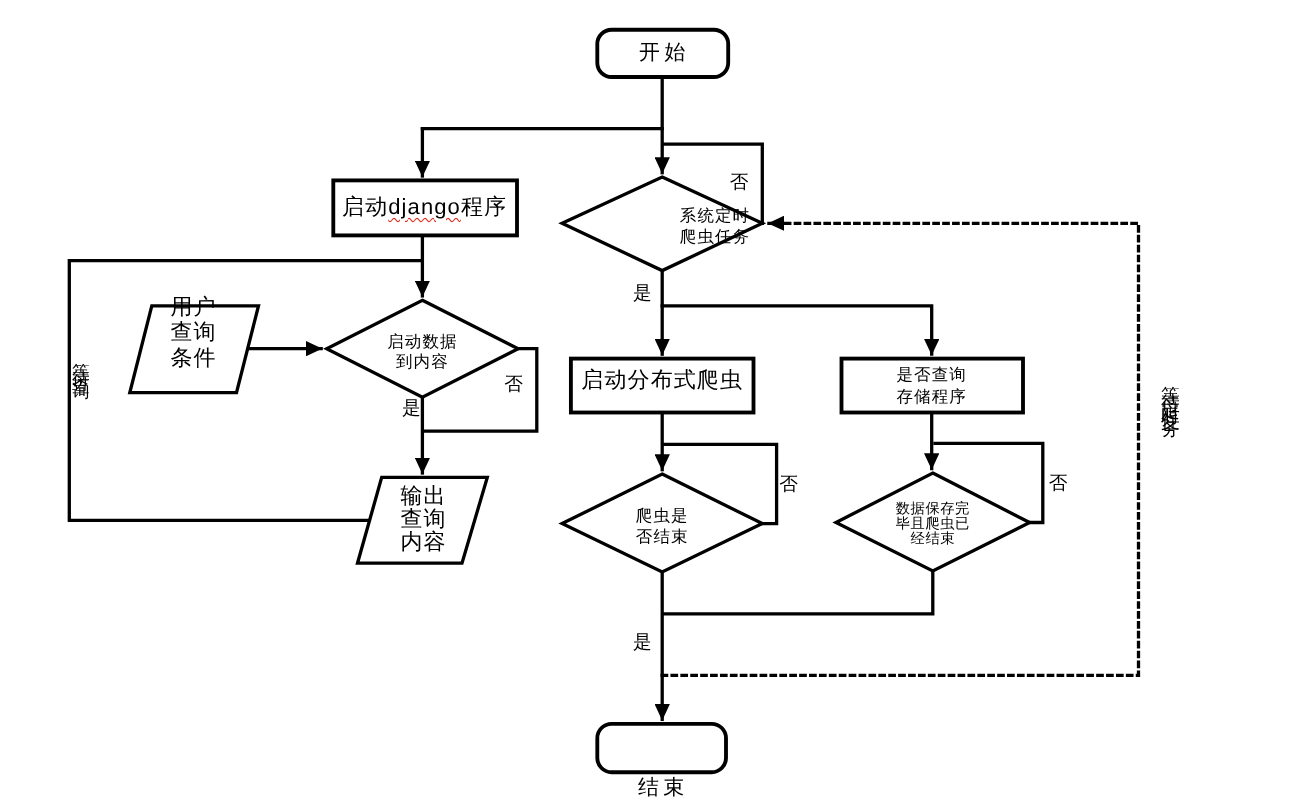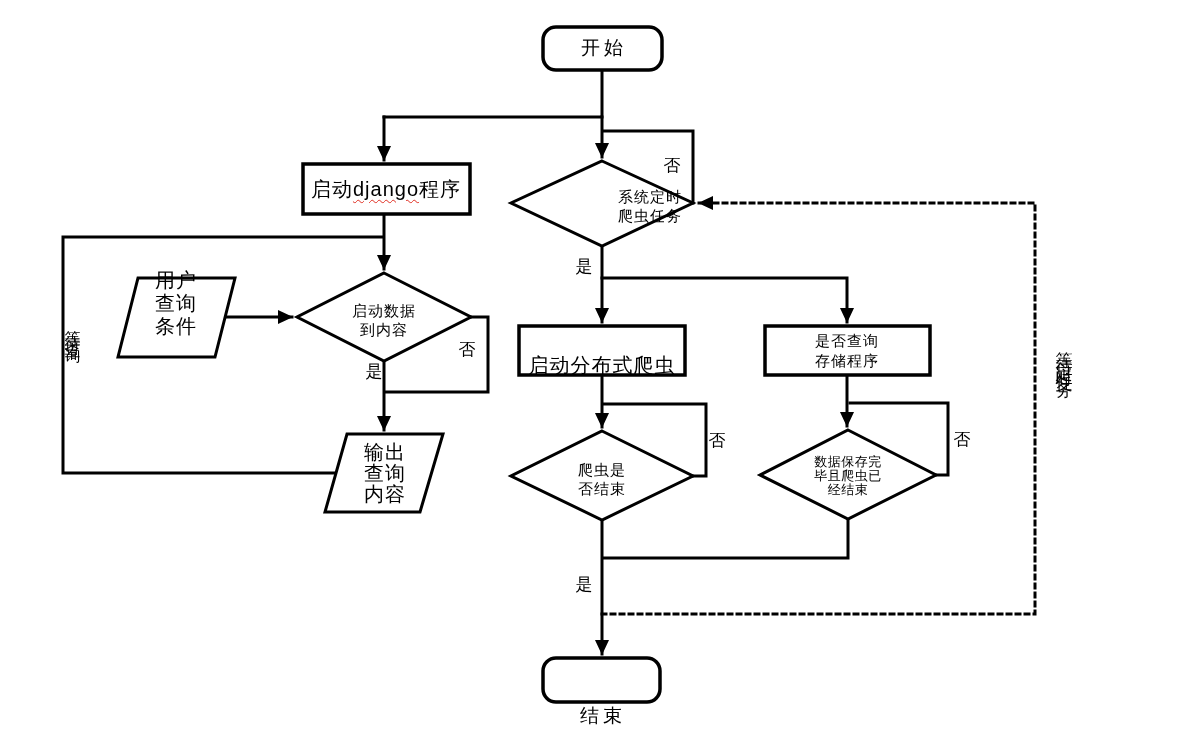--- a/index.html
+++ b/index.html
@@ -99,21 +99,21 @@
   <div class="lbl node-txt-15" style="left:384px; top:320px;">启动数据
 到内容</div>
 
   <div class="lbl node-txt-16" style="left:385px; top:473px;">输出
 查询
 内容</div>
 
   <div class="lbl node-txt-15" style="left:602px; top:206px;margin-left:48px;">系统定时
 爬虫任务</div>
 
-  <div class="lbl node-txt-16" style="left:602px; top:365px; white-space:nowrap;">启动分布式爬虫</div>
+  <div class="lbl node-txt-16" style="left:602px; top:346px; white-space:nowrap;">启动分布式爬虫</div>
 
   <div class="lbl node-txt-15" style="left:847px; top:351px; line-height:20px;">是否查询
 存储程序</div>
 
   <div class="lbl node-txt-15" style="left:602px; top:479px;">爬虫是
 否结束</div>
 
   <div class="lbl node-txt-13" style="left:848px; top:476px;">数据保存完
 毕且爬虫已
 经结束</div>

